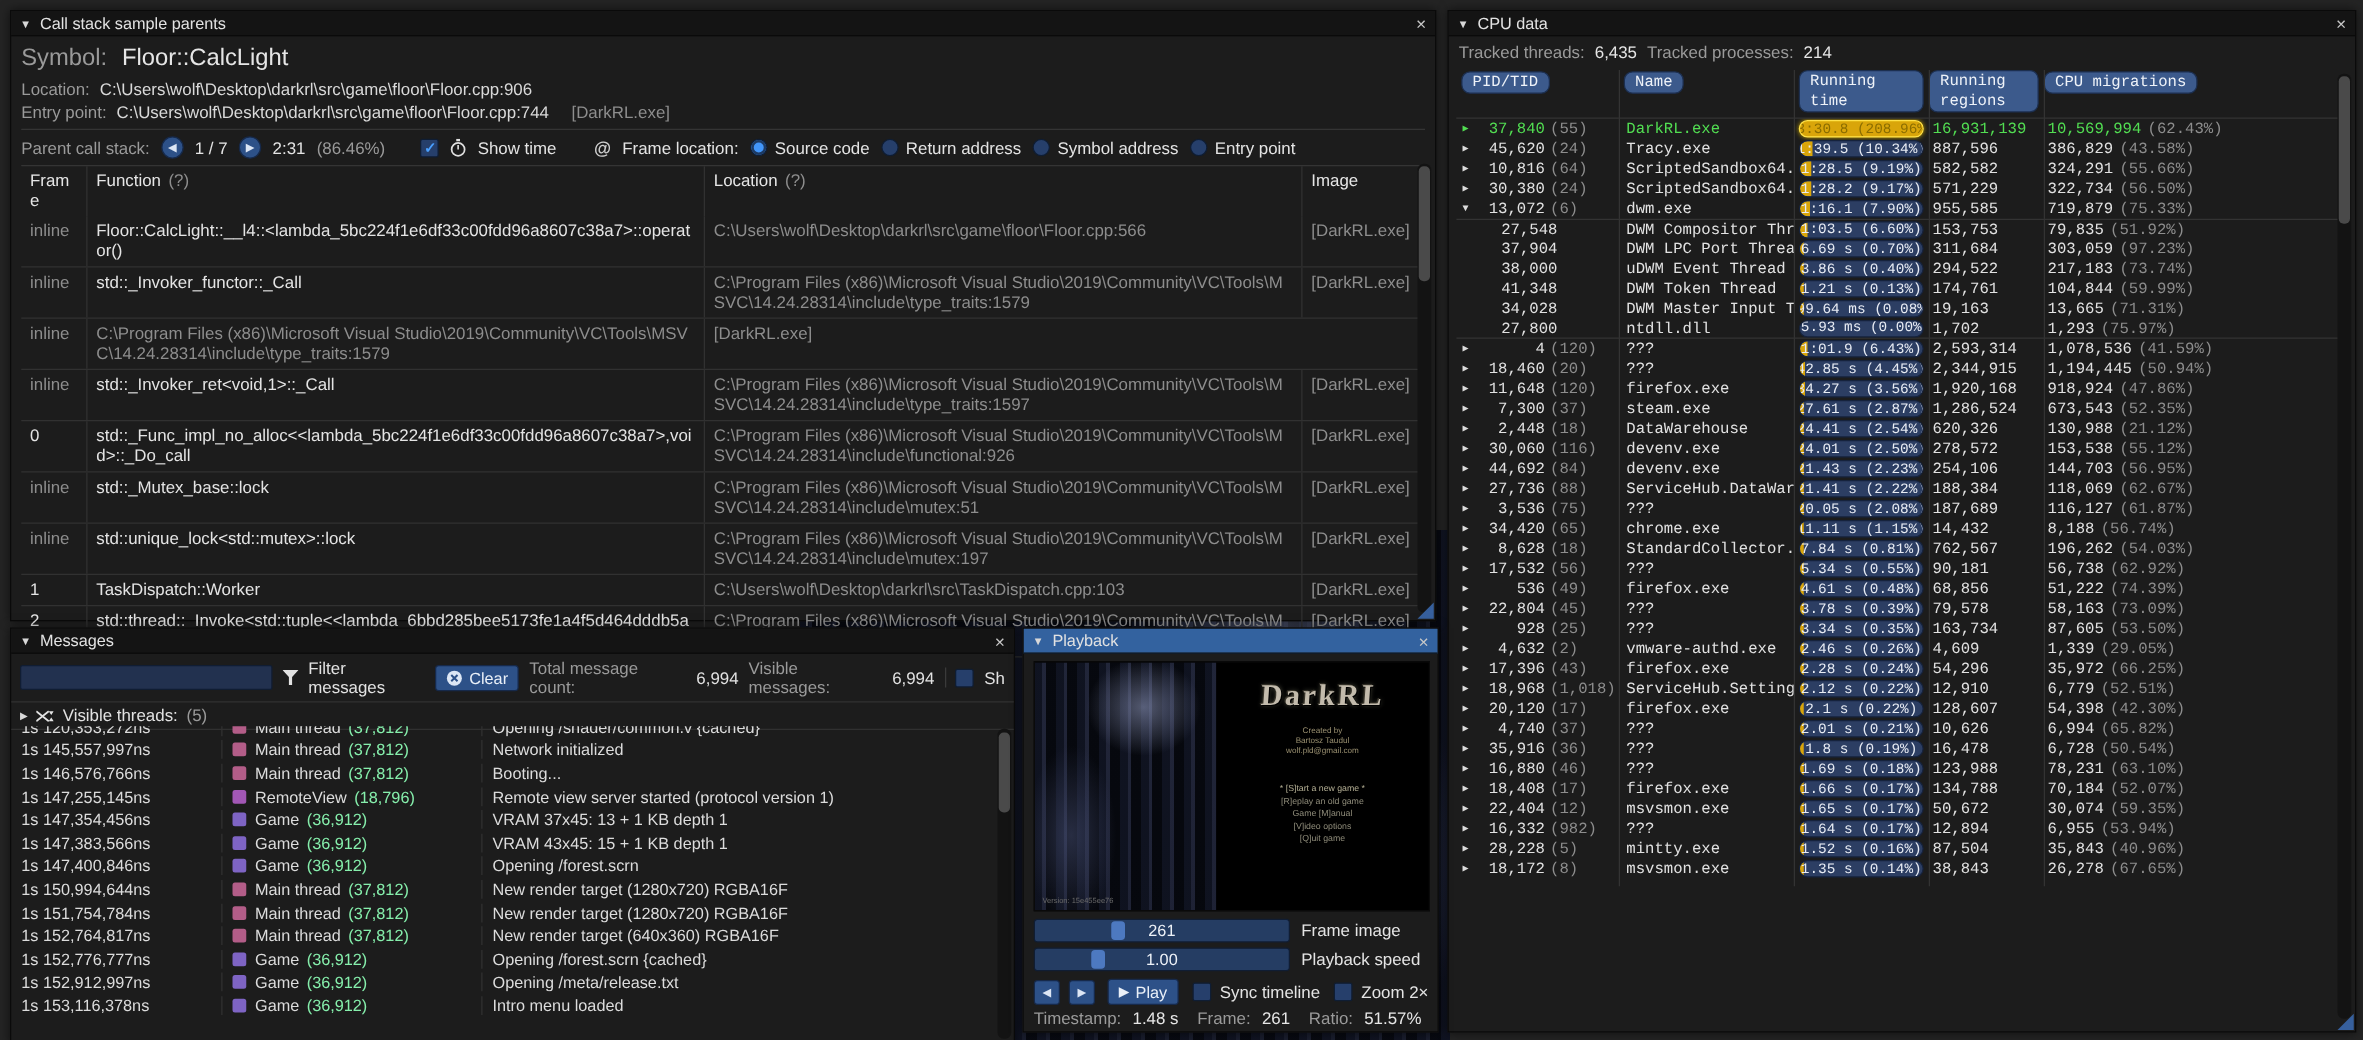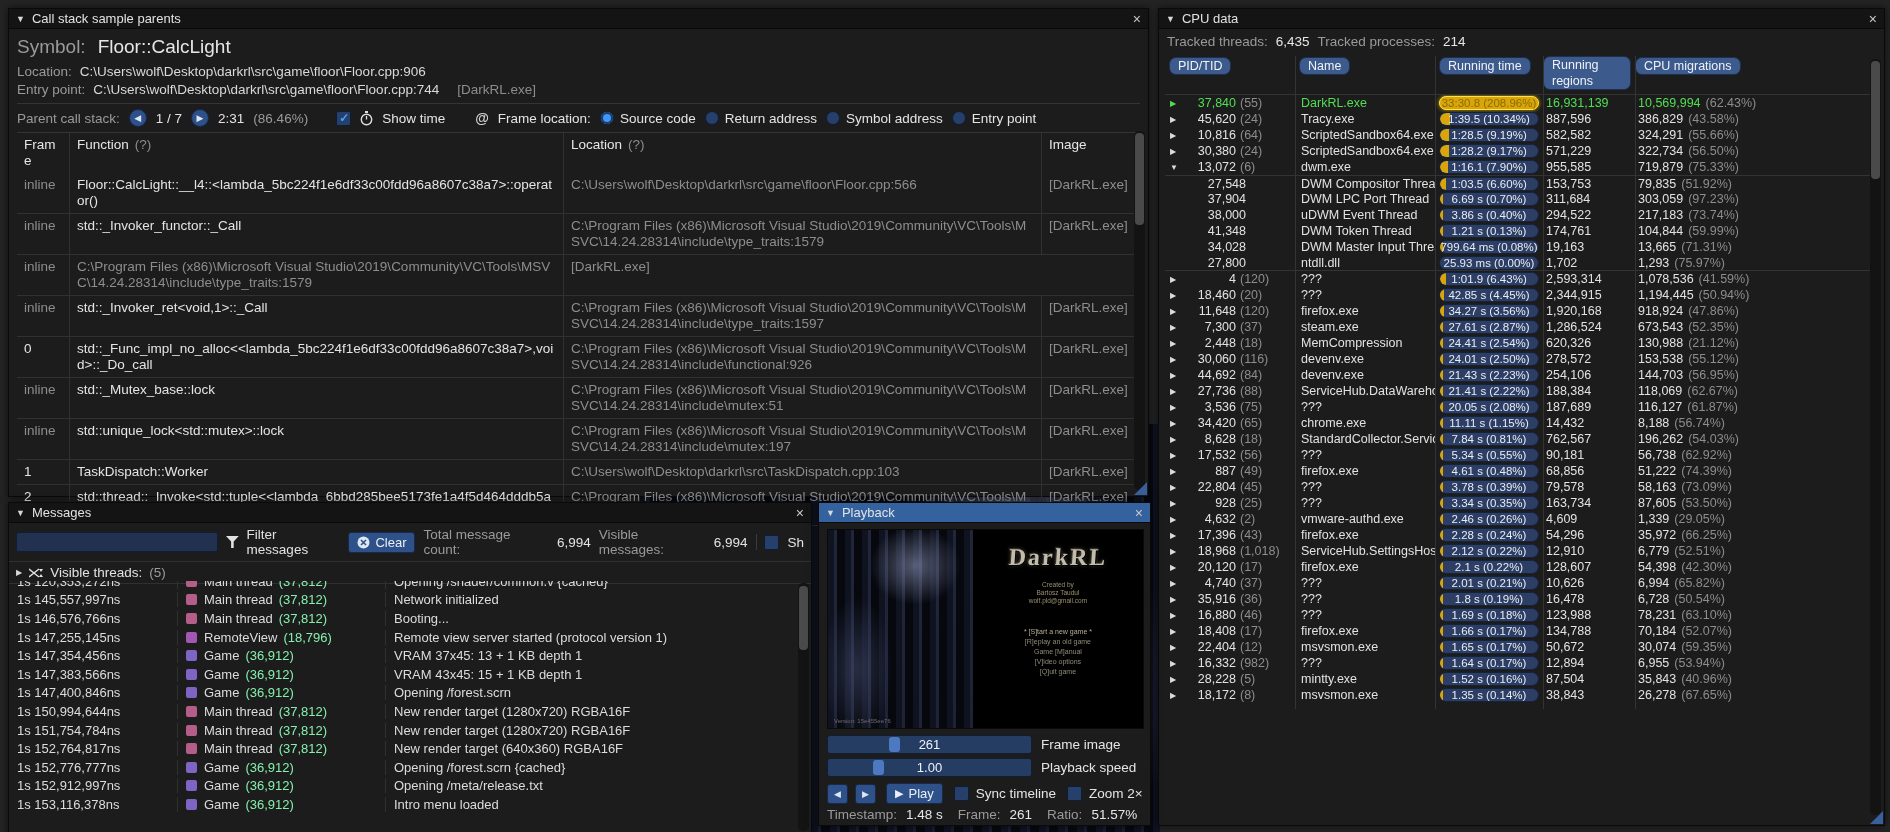--- a/index.html
+++ b/index.html
@@ -102,21 +102,21 @@
     font-size:13px;color:#eef2f8;}
   .pb-buttons{position:absolute;left:8px;display:flex;align-items:center;gap:7px;font-size:13.5px;color:#e4e4e4;}
   .sqbtn{width:21px;height:20px;display:flex;align-items:center;justify-content:center;background:#2d5188;
     border:1px solid #16294a;border-radius:3px;color:#dce6f5;font-size:9px;cursor:pointer;}
   .pb-status{position:absolute;left:8px;display:flex;gap:9px;font-size:13.5px;align-items:center;}
   .pb-status .lbl{color:#9a9a9a;} .pb-status .val{color:#e6e6e6;margin-right:6px;}
 
   
   #cpu{left:1158px;top:8px;width:727px;height:818px;}
   .cpu-tracked{display:flex;gap:8px;align-items:center;font-size:13.5px;padding:5px 8px;}
-  .cpu-grid-wrap{position:relative;margin:2px 6px 0 6px;}
+  .cpu-grid-wrap{position:relative;margin:2px 6px 0 6px;font-family:Liberation Mono, monospace;}
   .vline{position:absolute;top:0;bottom:0;width:1px;background:#333;}
   .cpu-head{display:grid;grid-template-columns:130px 140px 104px 92px 1fr;padding-bottom:4px;
     border-bottom:1px solid #333;}
   .pillbtn{display:inline-block;background:#3c5a8c;border:1px solid #1c2f50;border-radius:7px;color:#eef2f8;
     font-size:12.5px;padding:0 8px;line-height:16px;margin-left:4px;justify-self:start;cursor:pointer;}
   .cpu-rows{position:relative;height:614px;overflow:hidden;}
   .cpu-row{display:grid;grid-template-columns:130px 140px 104px 92px 1fr;height:16px;align-items:center;
     font-size:12.5px;color:#e2e2e2;}
   .cpu-row.gtop{border-top:1px solid #333;} .cpu-row.gbot{border-bottom:1px solid #333;}
   .pidwrap{display:flex;align-items:center;gap:4px;padding-left:5px;}
@@ -707,21 +707,21 @@
           </div>
           <div class="regcell">1,286,524</div>
           <div class="migcell"><span>673,543</span><span class="migp">(52.35%)</span></div>
         </div>
         <div class="cpu-row">
           <div class="pidwrap">
             <span class="exp">▶</span>
             <span class="pid">2,448</span>
             <span class="cnt">(18)</span>
           </div>
-          <div class="cname">MemCompression</div>
+          <div class="cname">DataWarehouse</div>
           <div class="timecell">
             <div class="pill">
               <div class="fill" style="width: 3%;"></div>
               <div class="ptxt">24.41 s (2.54%)</div>
             </div>
           </div>
           <div class="regcell">620,326</div>
           <div class="migcell"><span>130,988</span><span class="migp">(21.12%)</span></div>
         </div>
         <div class="cpu-row">
@@ -832,21 +832,21 @@
               <div class="fill" style="width: 3%;"></div>
               <div class="ptxt">5.34 s (0.55%)</div>
             </div>
           </div>
           <div class="regcell">90,181</div>
           <div class="migcell"><span>56,738</span><span class="migp">(62.92%)</span></div>
         </div>
         <div class="cpu-row">
           <div class="pidwrap">
             <span class="exp">▶</span>
-            <span class="pid">887</span>
+            <span class="pid">536</span>
             <span class="cnt">(49)</span>
           </div>
           <div class="cname">firefox.exe</div>
           <div class="timecell">
             <div class="pill">
               <div class="fill" style="width: 3%;"></div>
               <div class="ptxt">4.61 s (0.48%)</div>
             </div>
           </div>
           <div class="regcell">68,856</div>

